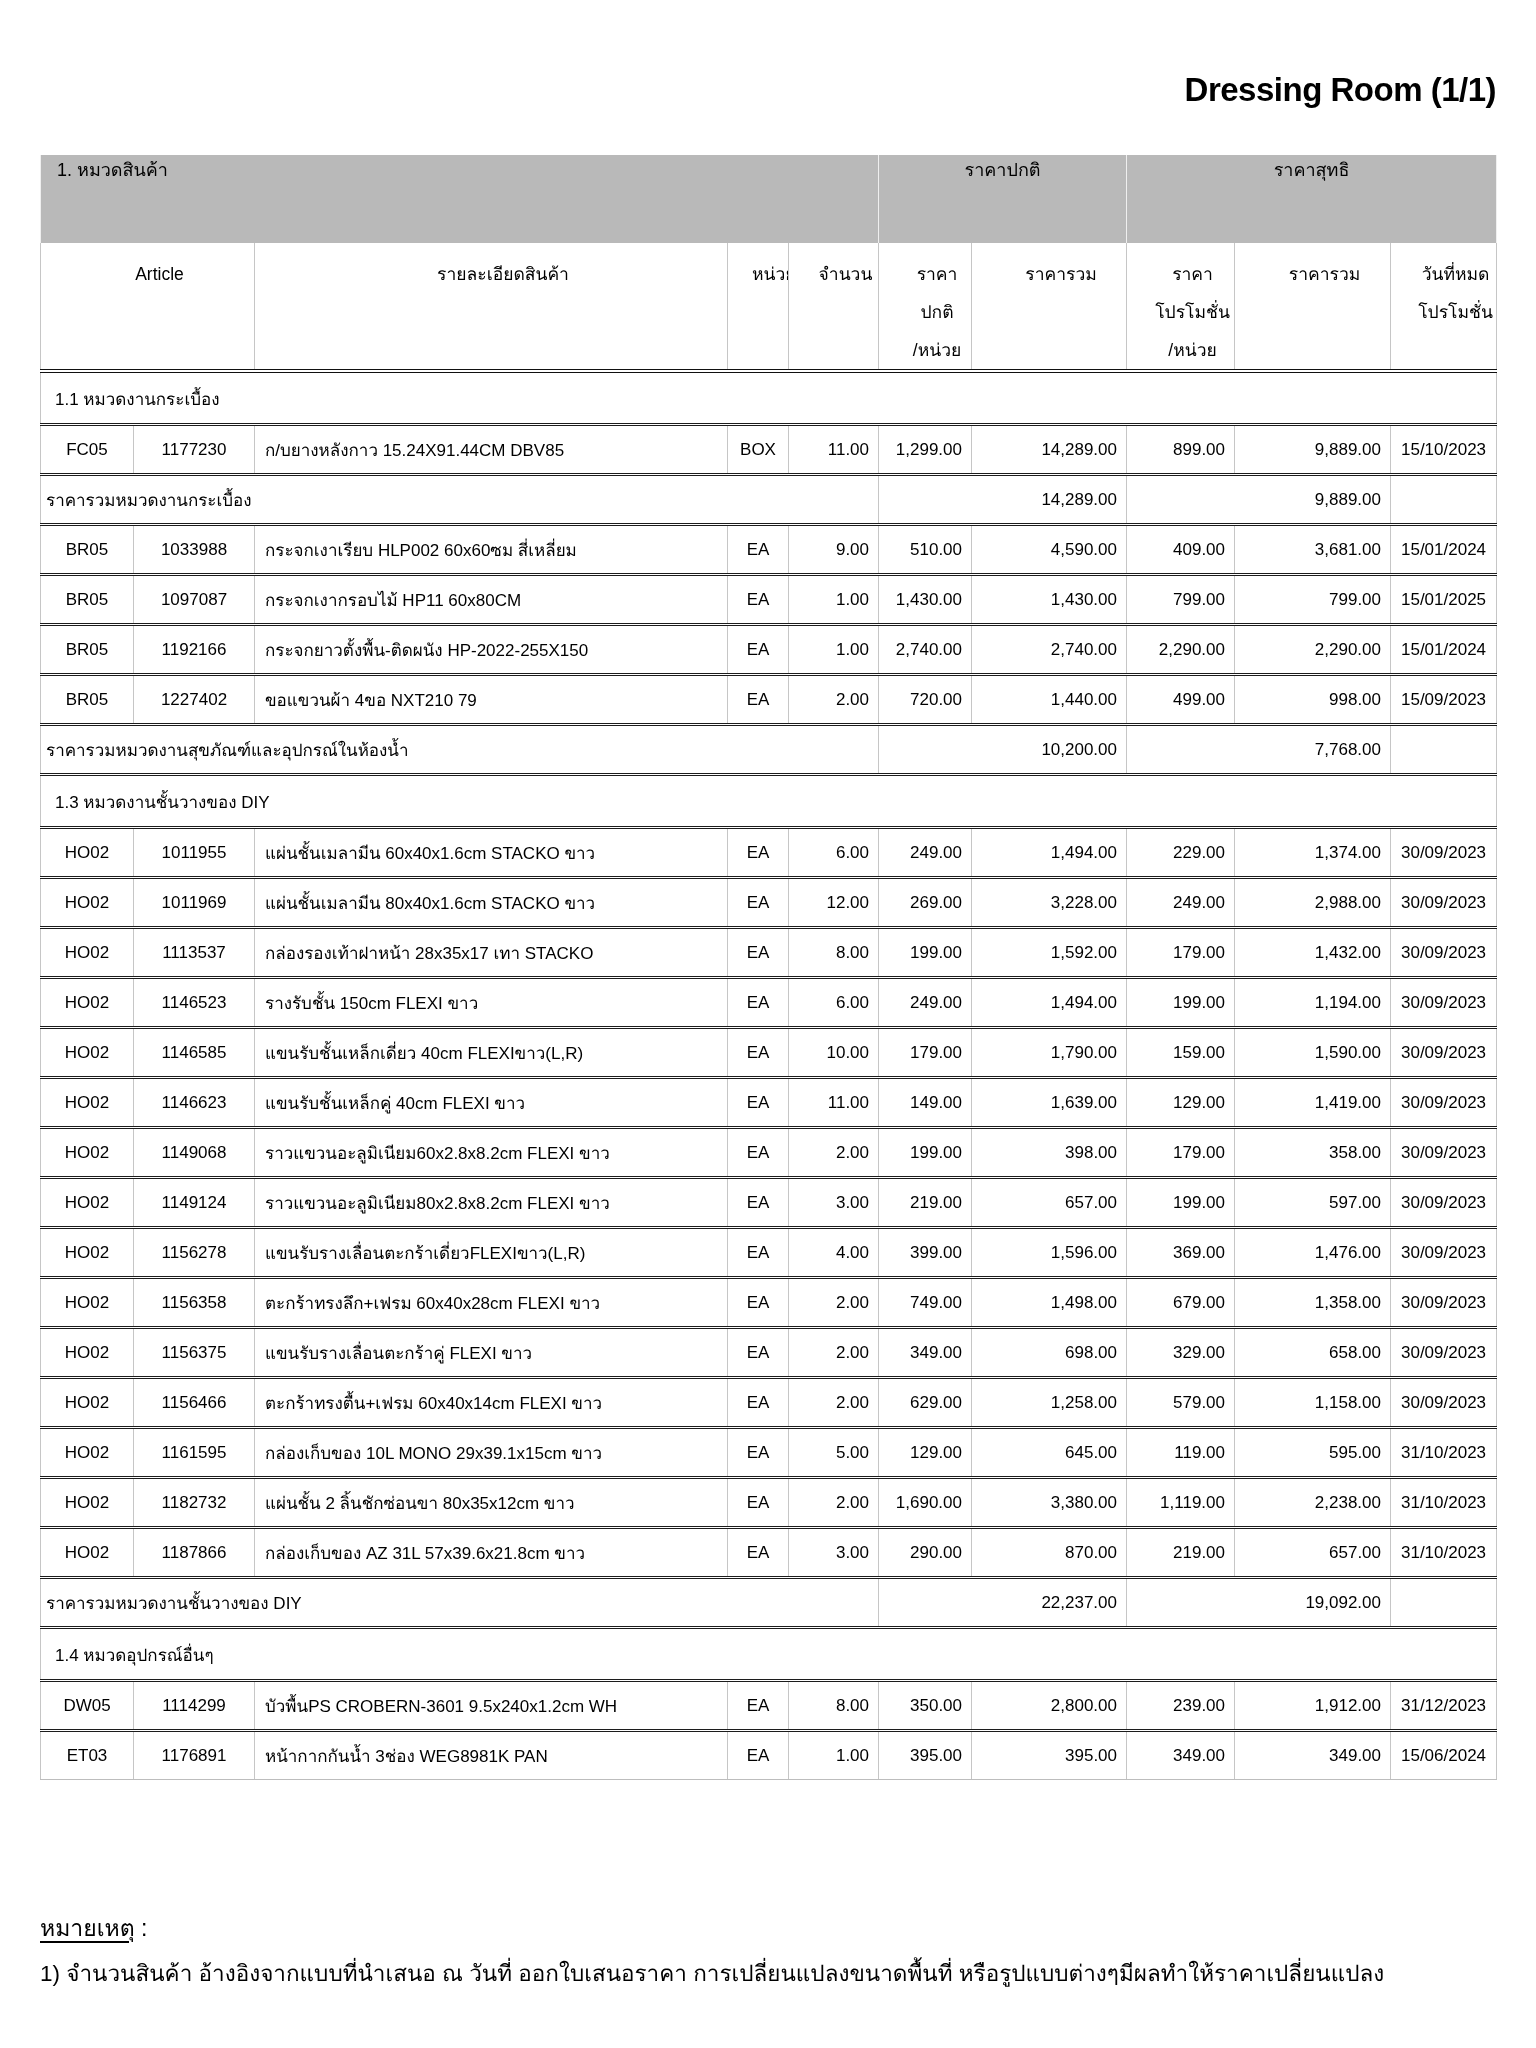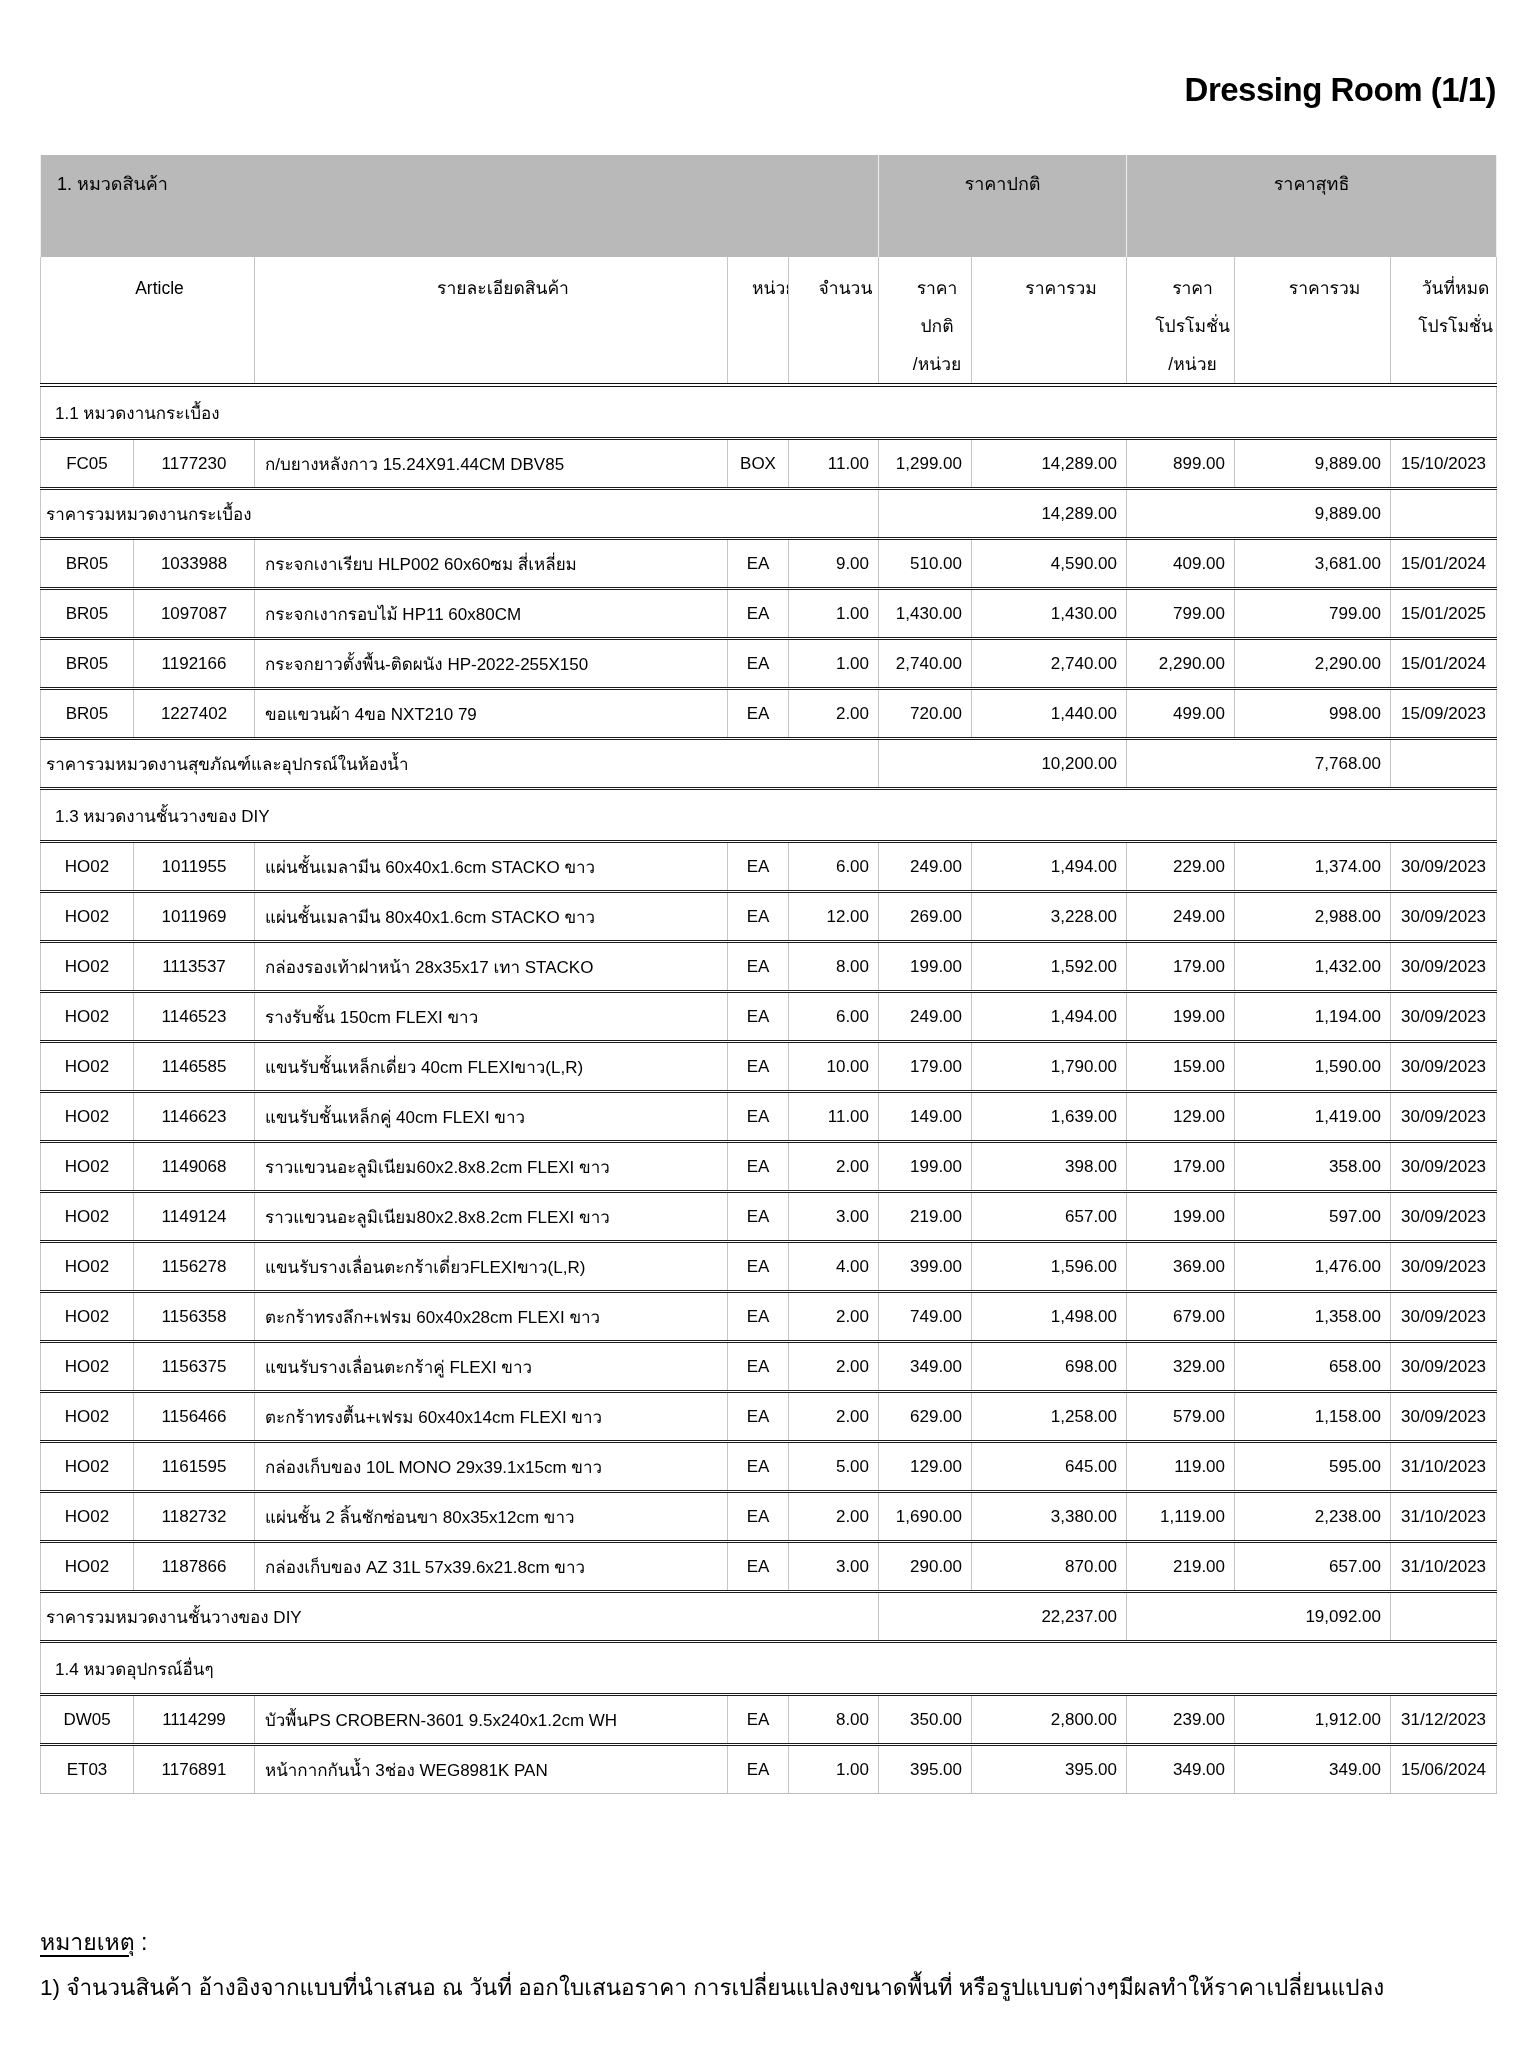--- a/index.html
+++ b/index.html
@@ -34,21 +34,20 @@
     border-left: 1px solid #c6c6c6;
     border-right: 1px solid #c6c6c6;
     padding: 0;
     overflow: hidden;
     white-space: nowrap;
   }
   
   tr.ghead th {
     height: 88px;
     vertical-align: top;
-    padding-top: 14px;
     font-weight: normal;
     font-size: 18px;
     border-left: 1px solid #efefef;
     border-right: 1px solid #efefef;
     border-top: none;
   }
   tr.ghead th.g-left { text-align: left; padding-left: 16px; }
   tr.ghead th.g-mid, tr.ghead th.g-right { text-align: center; }
 
   

